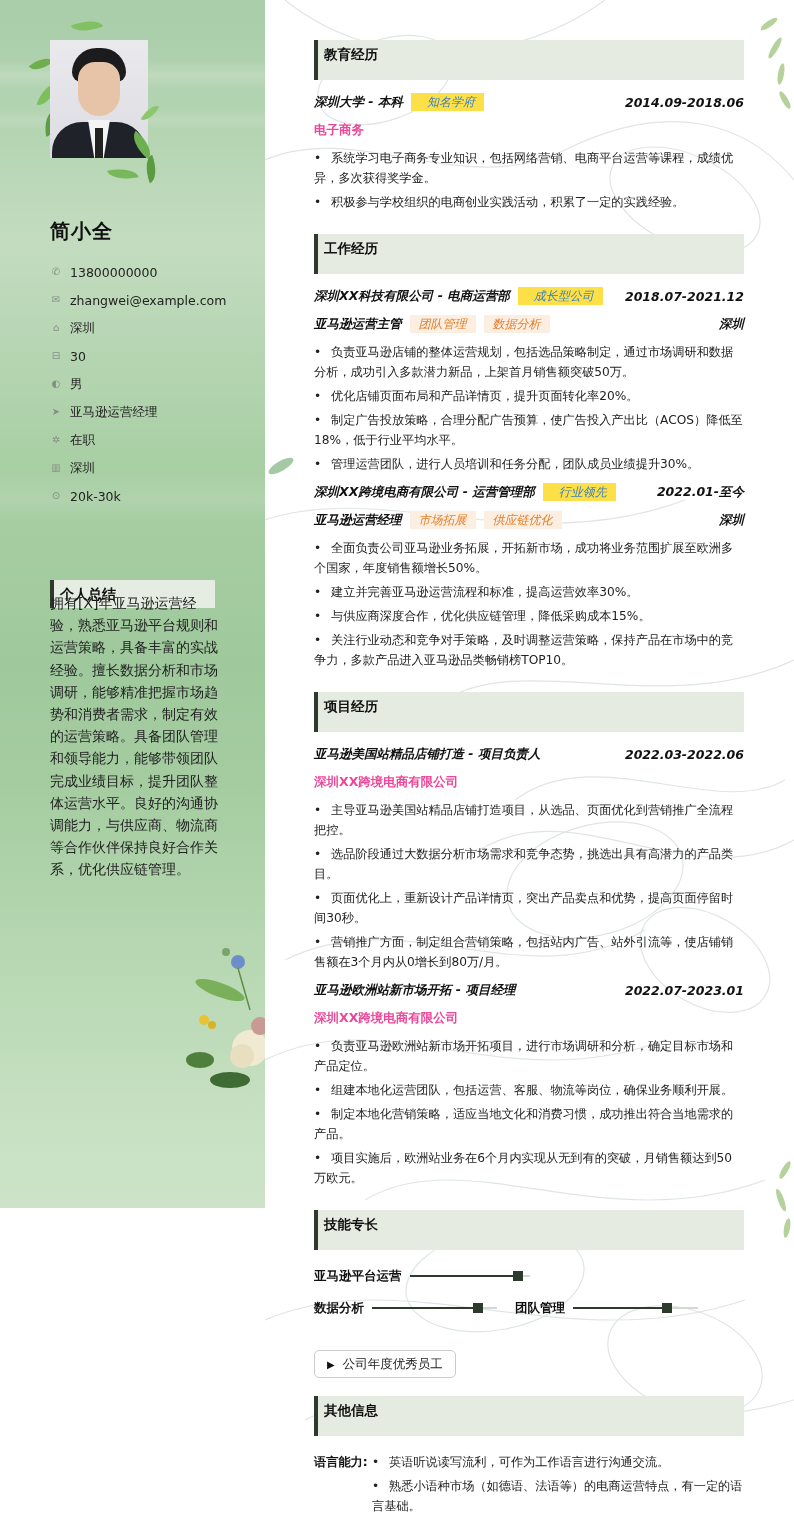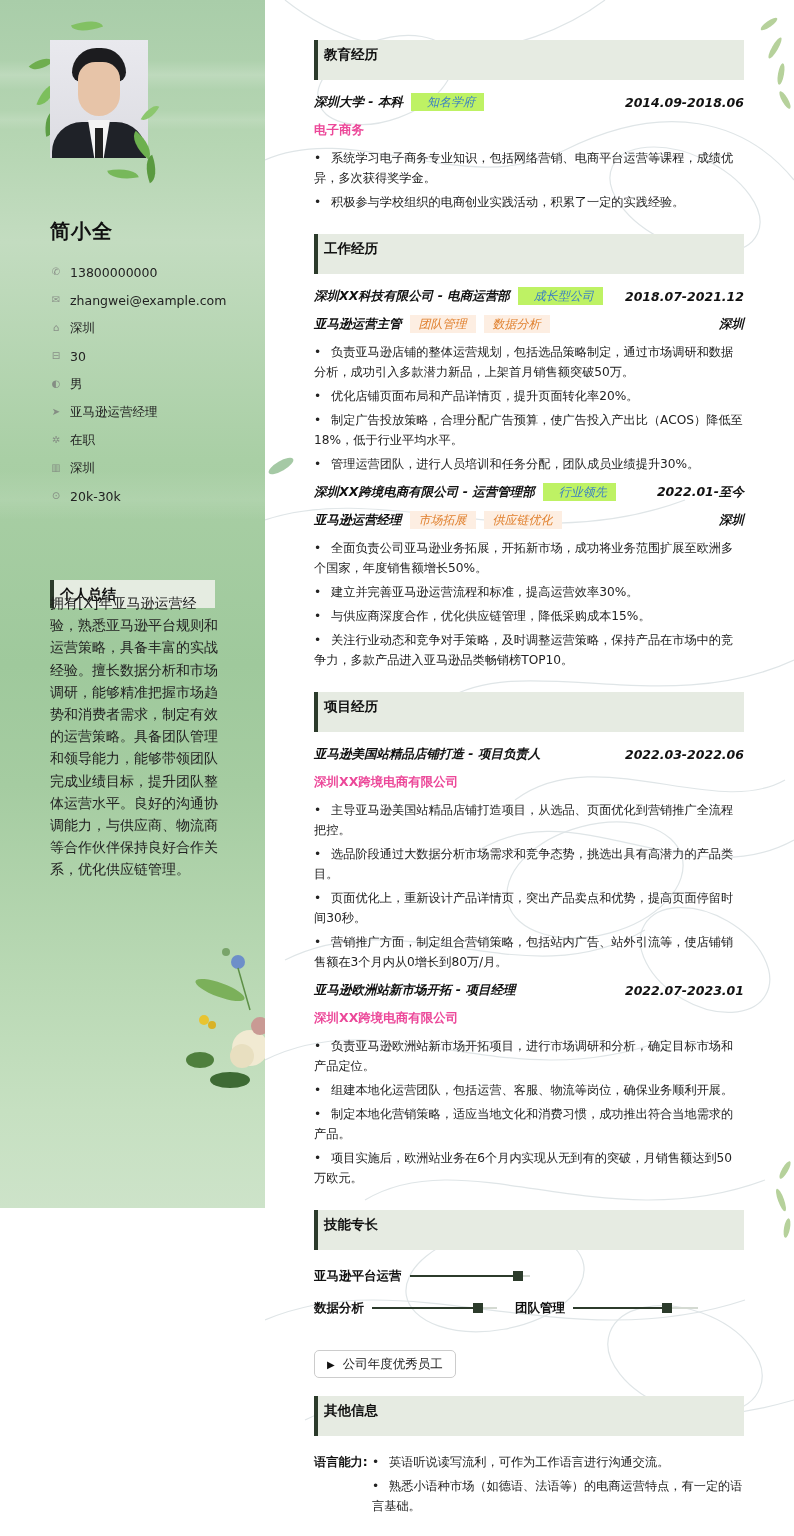--- a/index.html
+++ b/index.html
@@ -65,21 +65,21 @@
   .content { position: absolute; left: 49px; top: 40px; width: 430px; }
 
   .sec-title {
     height: 40px; background: #e6ebe2; border-left: 4px solid #2c3b2b;
     font-size: 13.5px; font-weight: bold; line-height: 28px; padding-left: 6px; color: #111;
   }
   .row { display: flex; align-items: center; justify-content: space-between; height: 28px; font-size: 12.5px; font-style: italic; }
   .row .left { display: flex; align-items: center; font-weight: bold; color: #111; }
   .row .right { font-weight: bold; color: #111; }
   .tag { display: inline-block; font-size: 12px; font-weight: normal; padding: 0 9px; height: 18px; line-height: 18px; margin-left: 8px; }
-  .tag-blue { background: #bef264; color: #3b7fc4; padding-left: 16px; }
+  .tag-blue { background: #fde047; color: #3b7fc4; padding-left: 16px; }
   .tag-orange { background: #fdeee2; color: #e0802e; }
   .sub { height: 28px; line-height: 28px; font-size: 12.5px; font-weight: bold; color: #ec4899; }
   .bullets { list-style: none; }
   .bullets li { font-size: 12.2px; line-height: 20px; color: #222; margin: 4px 0; }
   .bullets li::before { content: "•"; display: inline-block; width: 17px; color: #222; }
   .gap-s { height: 8px; }
   .gap-m { height: 18px; }
 
   .skills { display: flex; flex-wrap: wrap; }
   .skill { display: flex; align-items: center; height: 32px; font-size: 12.5px; font-weight: bold; color: #111; margin-right: 18px; }

